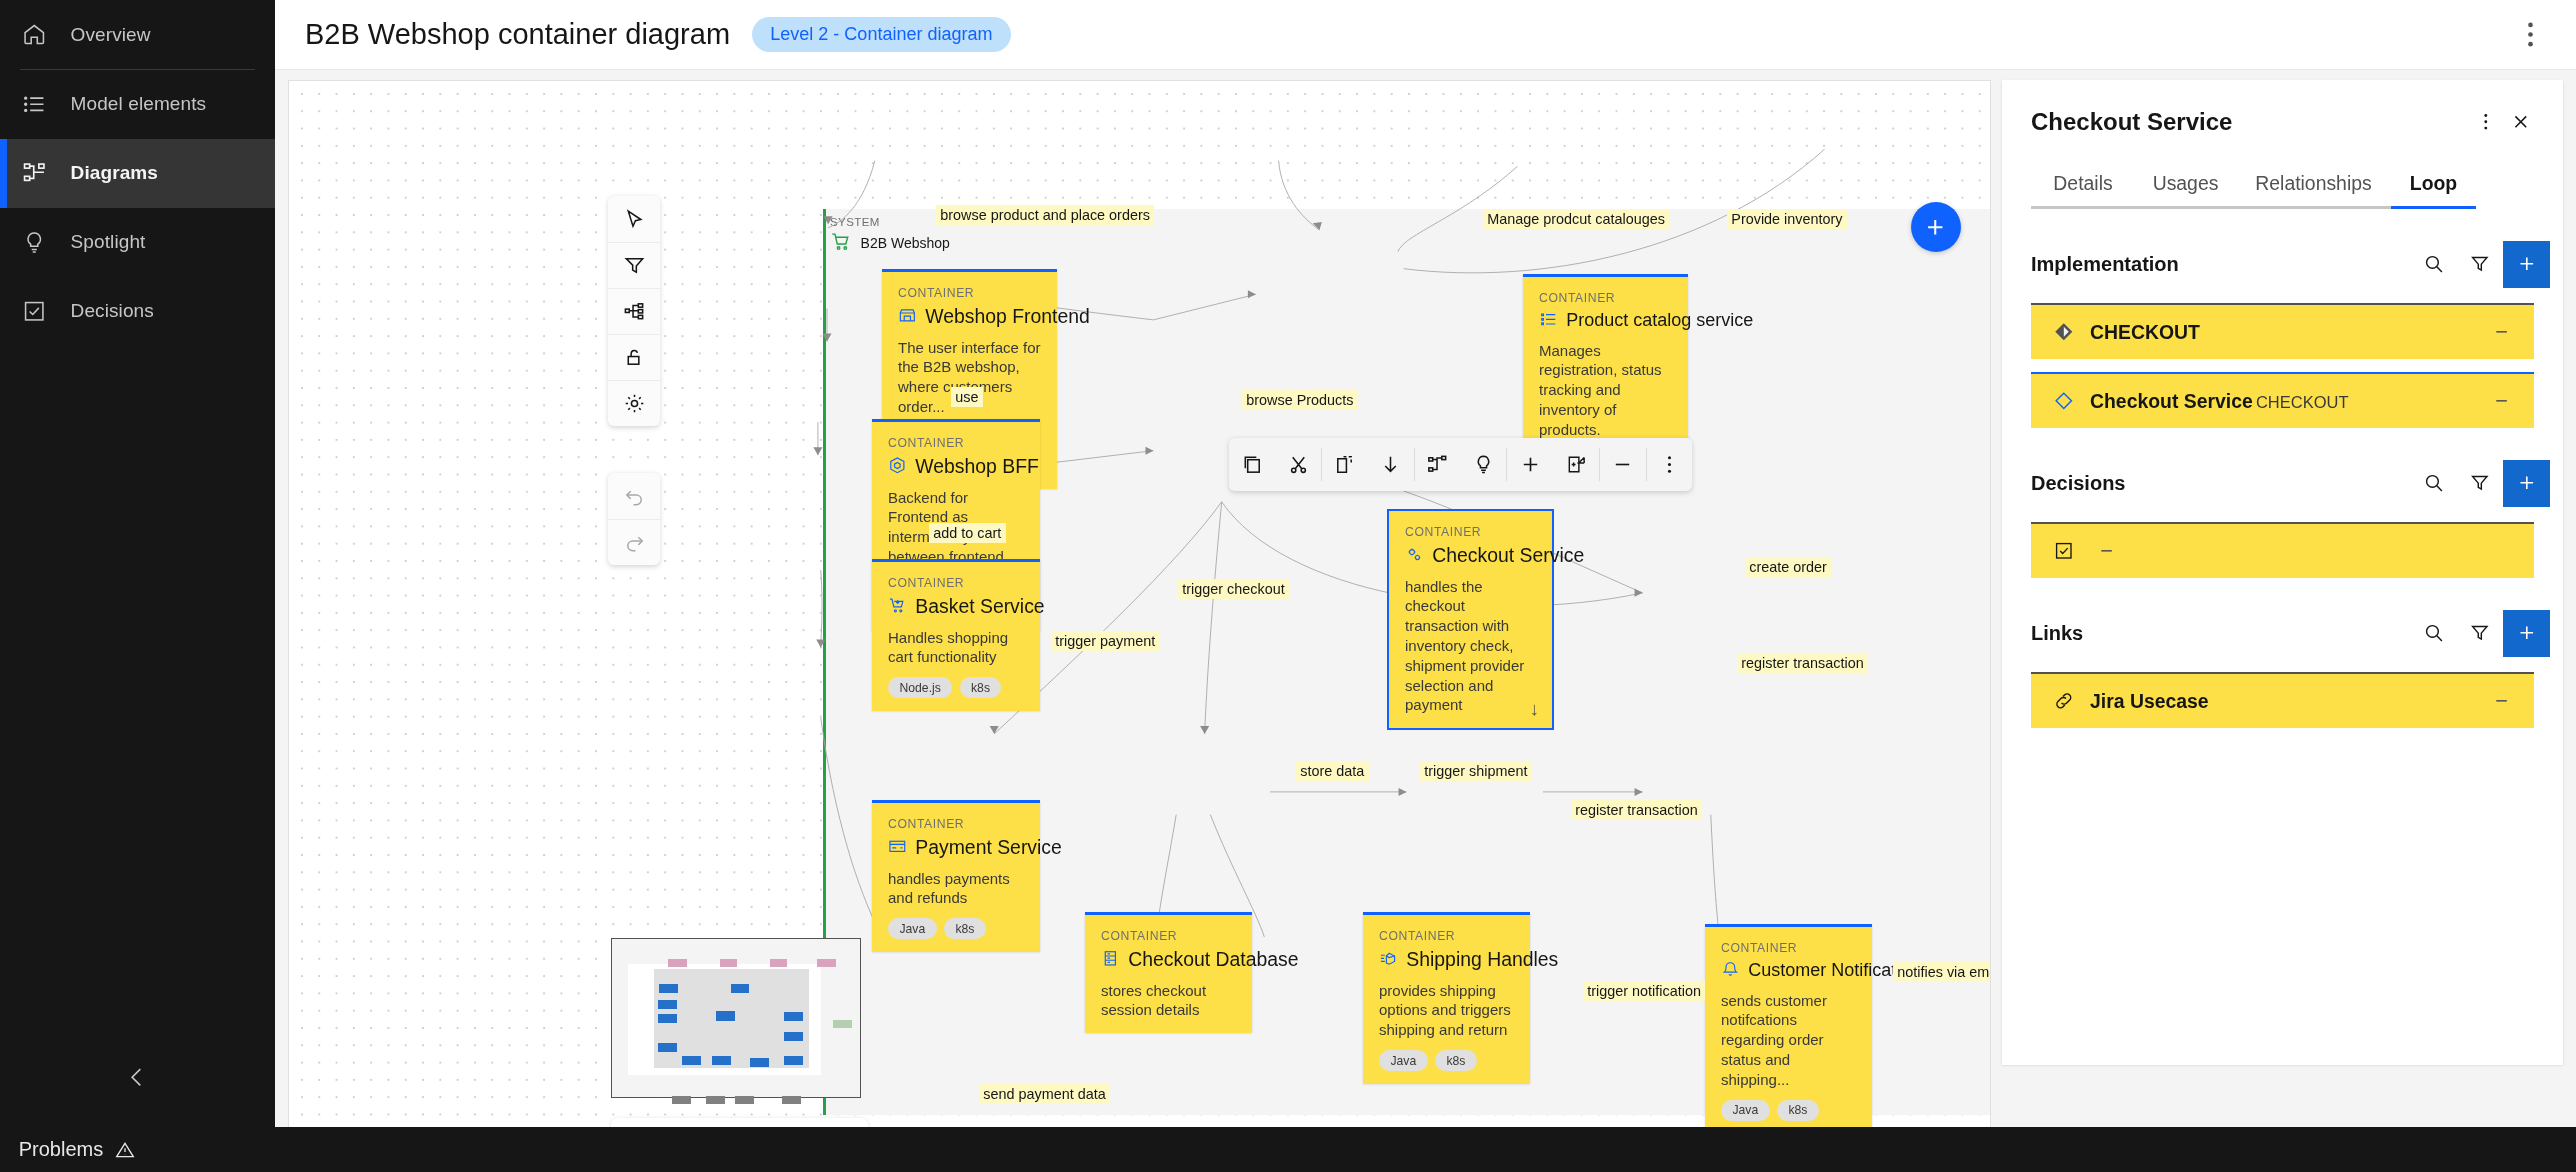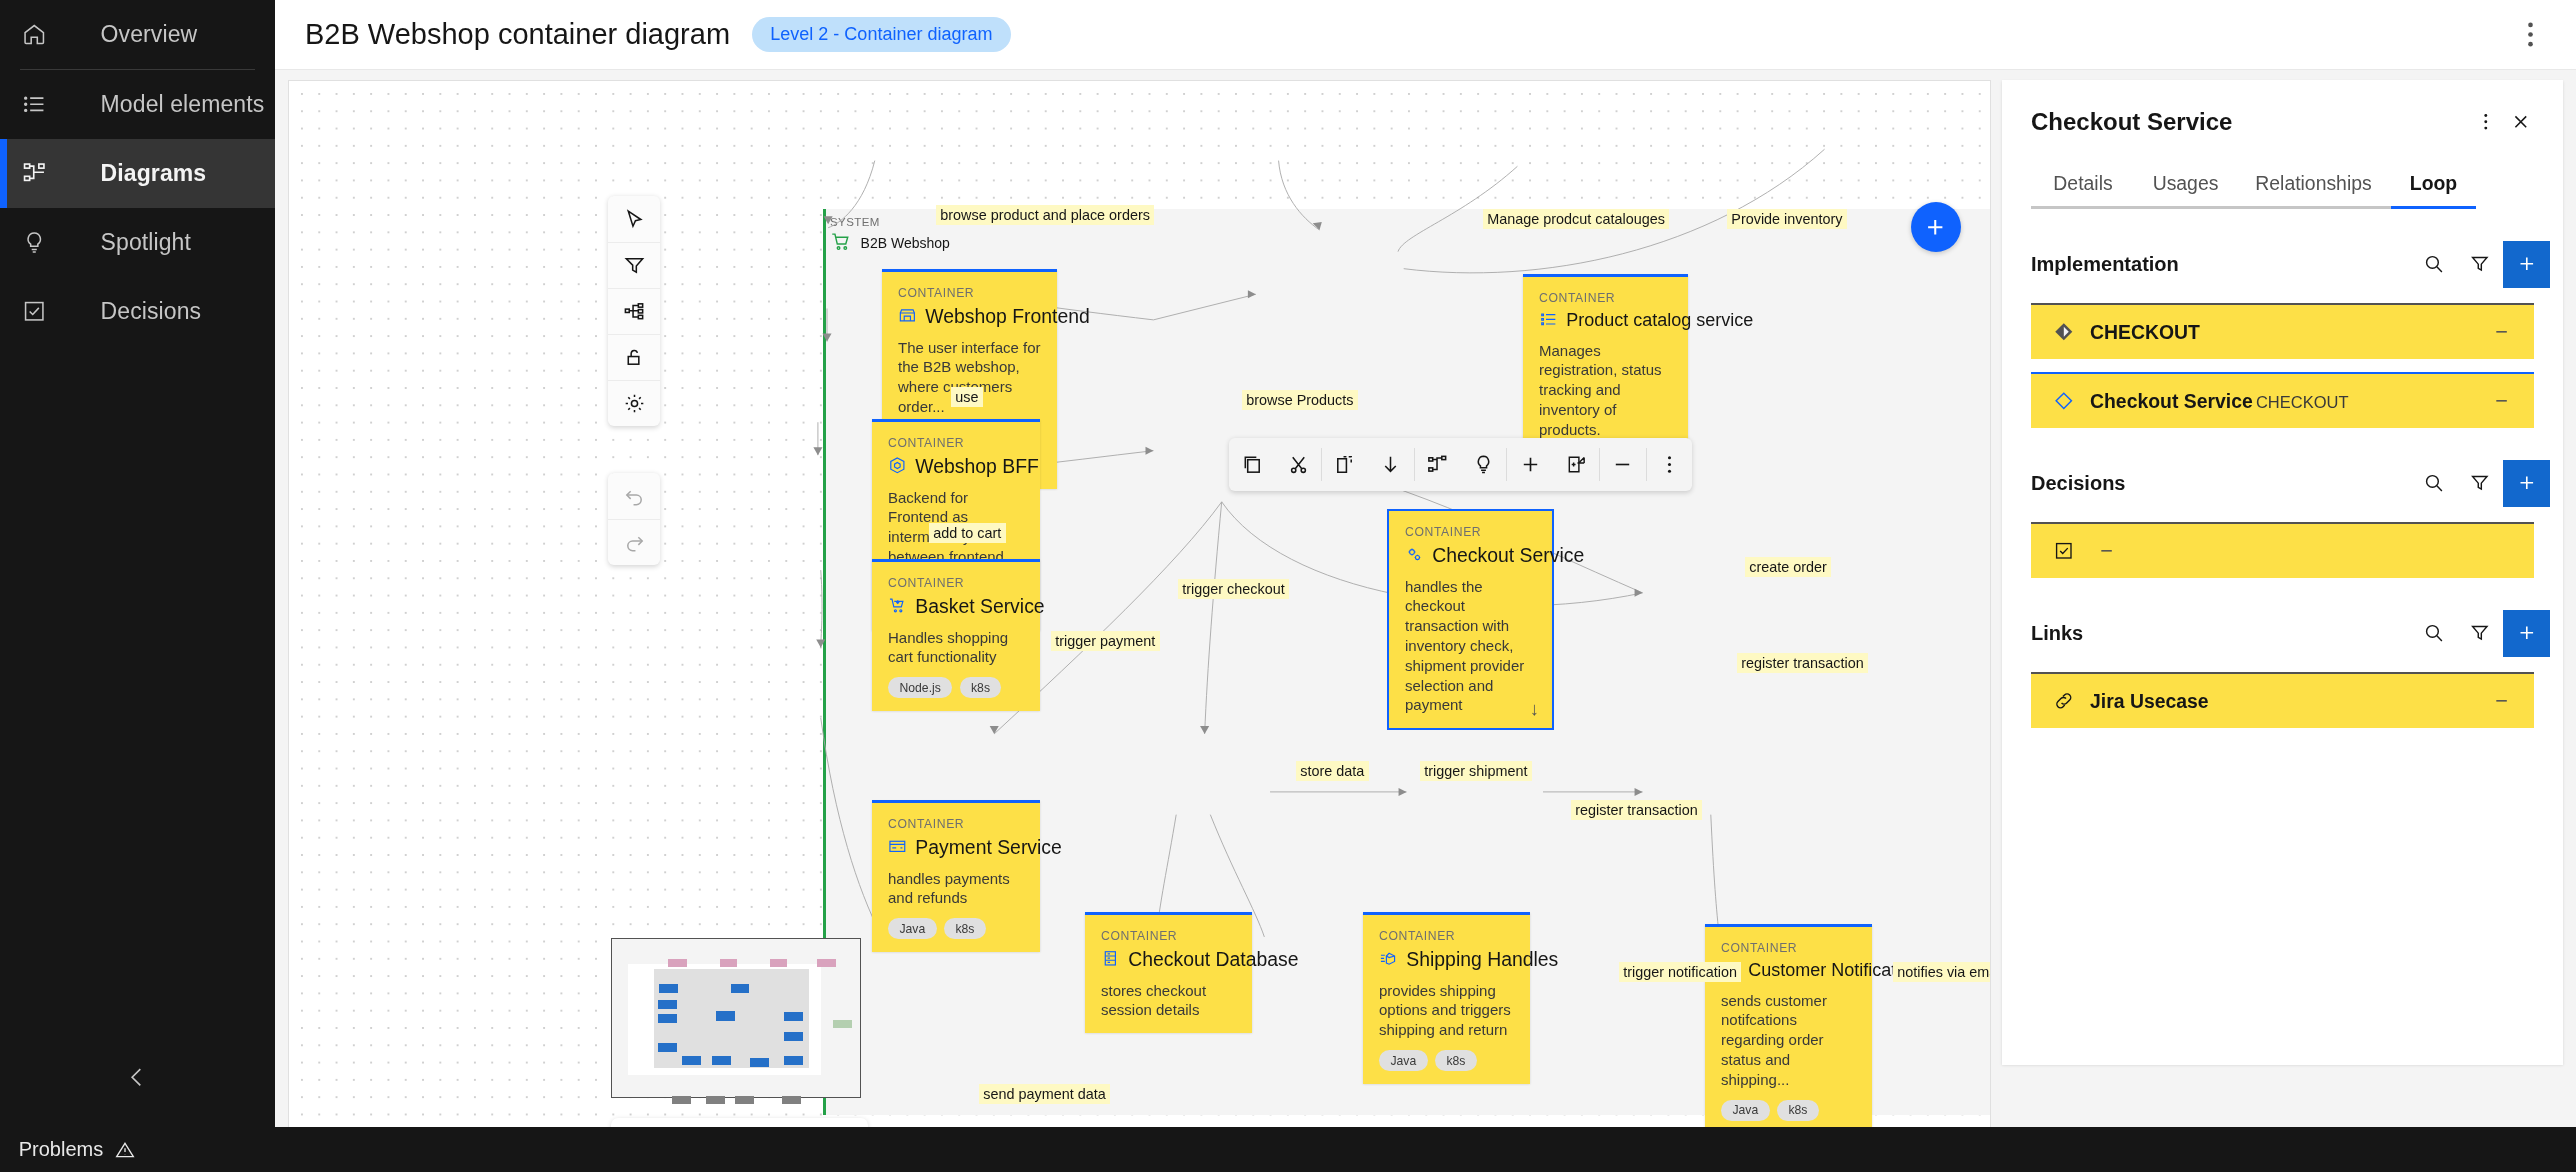--- a/index.html
+++ b/index.html
@@ -13,21 +13,21 @@
   
   .sidebar {
     width: 275px; height: 1172px; background: #161616;
     position: relative; flex: 0 0 275px;
   }
   .nav-item {
     display: flex; align-items: center; height: 69px;
     padding-left: 20px; gap: 21.6px; color: #c6c6c6; cursor: pointer;
     position: relative;
   }
-  .nav-item .nav-label { font-size: 23px; letter-spacing: 0.1px; margin-left: 30px; }
+  .nav-item .nav-label { font-size: 19px; letter-spacing: 0.1px; }
   .nav-item.active { background: #353535; color: #f4f4f4; }
   .nav-item.active .nav-label { font-weight: 600; }
   .nav-item.active::before {
     content: ""; position: absolute; left: 0; top: 0;
     width: 6.5px; height: 100%; background: #0f62fe;
   }
   .nav-sep { height: 0.7px; background: #393939; margin: 0 20px; }
   .nav-icon { width: 29px; height: 29px; display: flex; align-items: center; justify-content: center; }
   .nav-icon svg { width: 24.5px; height: 24.5px; }
   .sidebar-collapse {
@@ -459,21 +459,21 @@
         <div class="elabel" style="left:662px;top:306px;">use</div>
         <div class="elabel" style="left:640px;top:442px;">add to cart</div>
         <div class="elabel" style="left:889px;top:498px;">trigger checkout</div>
         <div class="elabel" style="left:1456px;top:476px;">create order</div>
         <div class="elabel" style="left:762px;top:550px;">trigger payment</div>
         <div class="elabel" style="left:1448px;top:572px;">register transaction</div>
         <div class="elabel" style="left:1007px;top:680px;">store data</div>
         <div class="elabel" style="left:1131px;top:680px;">trigger shipment</div>
         <div class="elabel" style="left:1282px;top:719px;">register transaction</div>
 
-        <div class="elabel" style="left:1294px;top:881px;margin-left:36px;">trigger notification</div>
+        <div class="elabel" style="left:1294px;top:900px;">trigger notification</div>
         <div class="elabel" style="left:1604px;top:881px;">notifies via email</div>
         <div class="elabel" style="left:690px;top:1003px;">send payment data</div>
         <div class="elabel" style="left:1087px;top:1066px;">send shipment data</div>
         <div class="elabel" style="left:1214px;top:1066px;">send shipment data</div>
 
         <div class="vtool">
           <div class="tb">
               <svg viewBox="0 0 24 24" fill="none" stroke="#161616" stroke-width="1.6">
                 <path d="M5.5 3.2 18.6 12l-5.6 1.2L10.4 19z"></path>
               </svg>

